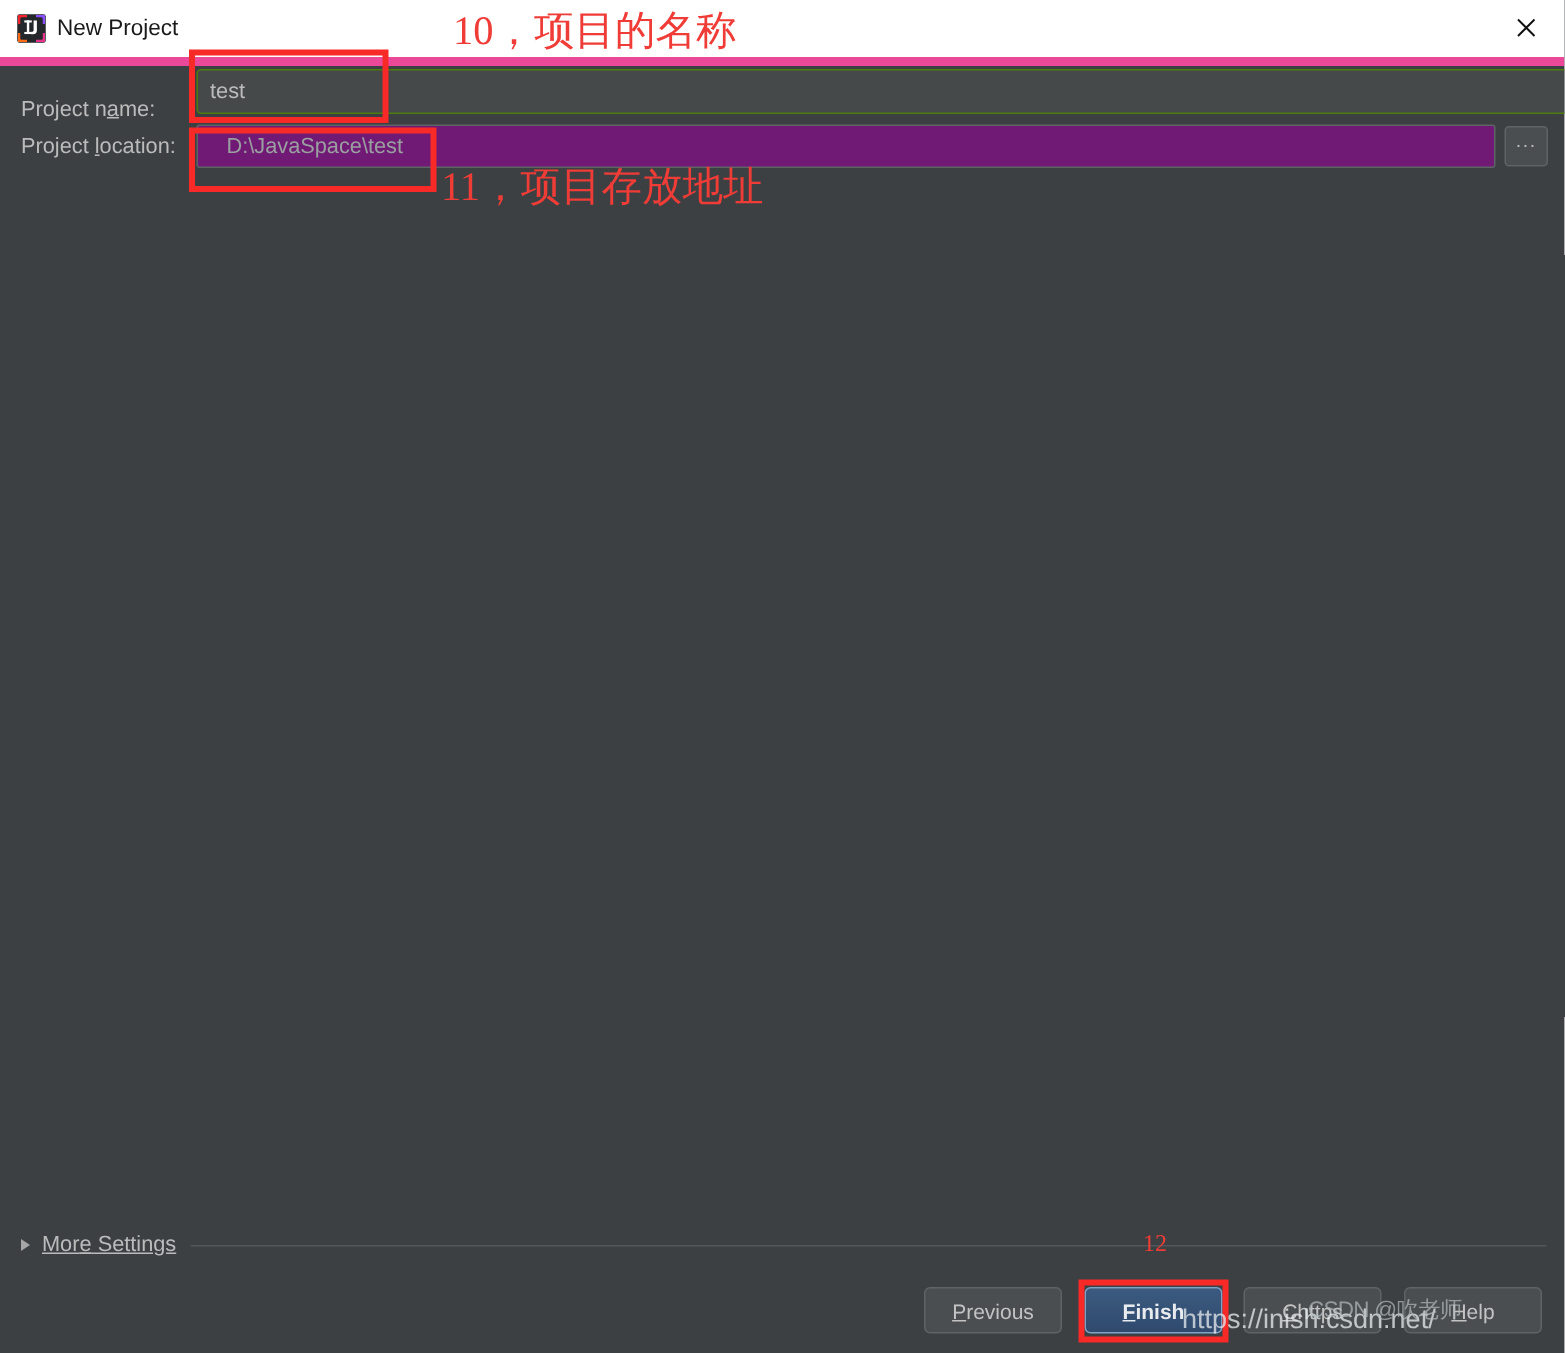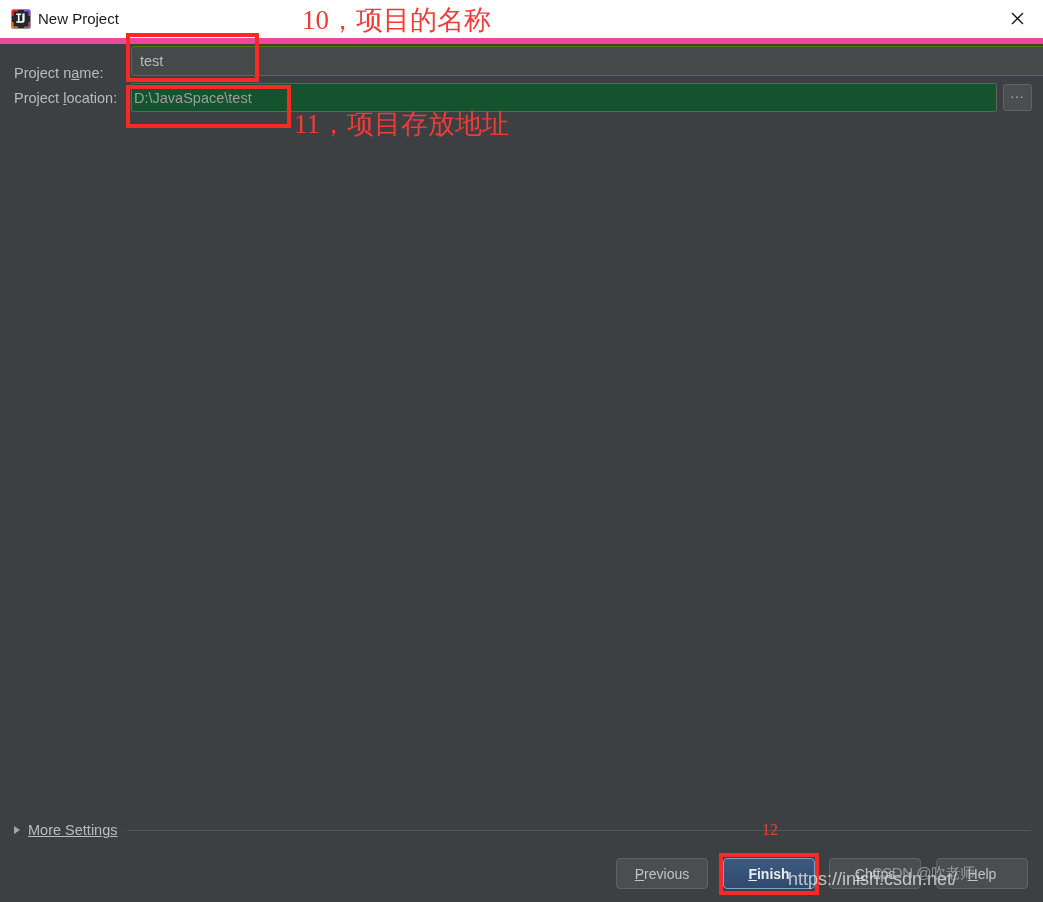--- a/index.html
+++ b/index.html
@@ -85,27 +85,27 @@
     font-size: 14.5px;
     padding: 0 8px;
     outline: none;
   }
 
   #input-project-location {
     position: absolute;
     left: 131px; top: 83px;
     width: 866px; height: 29px;
     box-sizing: border-box;
-    background: #14532d;
+    background: #701a75;
     border: 1px solid #5e6366;
     border-radius: 2px;
     color: #9b9fa1;
     font-family: "Liberation Sans", sans-serif;
     font-size: 14.5px;
-    padding: 0 2px;
+    padding: 0 19px;
     outline: none;
   }
 
   #browse-button {
     position: absolute;
     left: 1003px; top: 84px;
     width: 29px; height: 27px;
     box-sizing: border-box;
     background: #4a4e50;
     border: 1px solid #5e6366;

